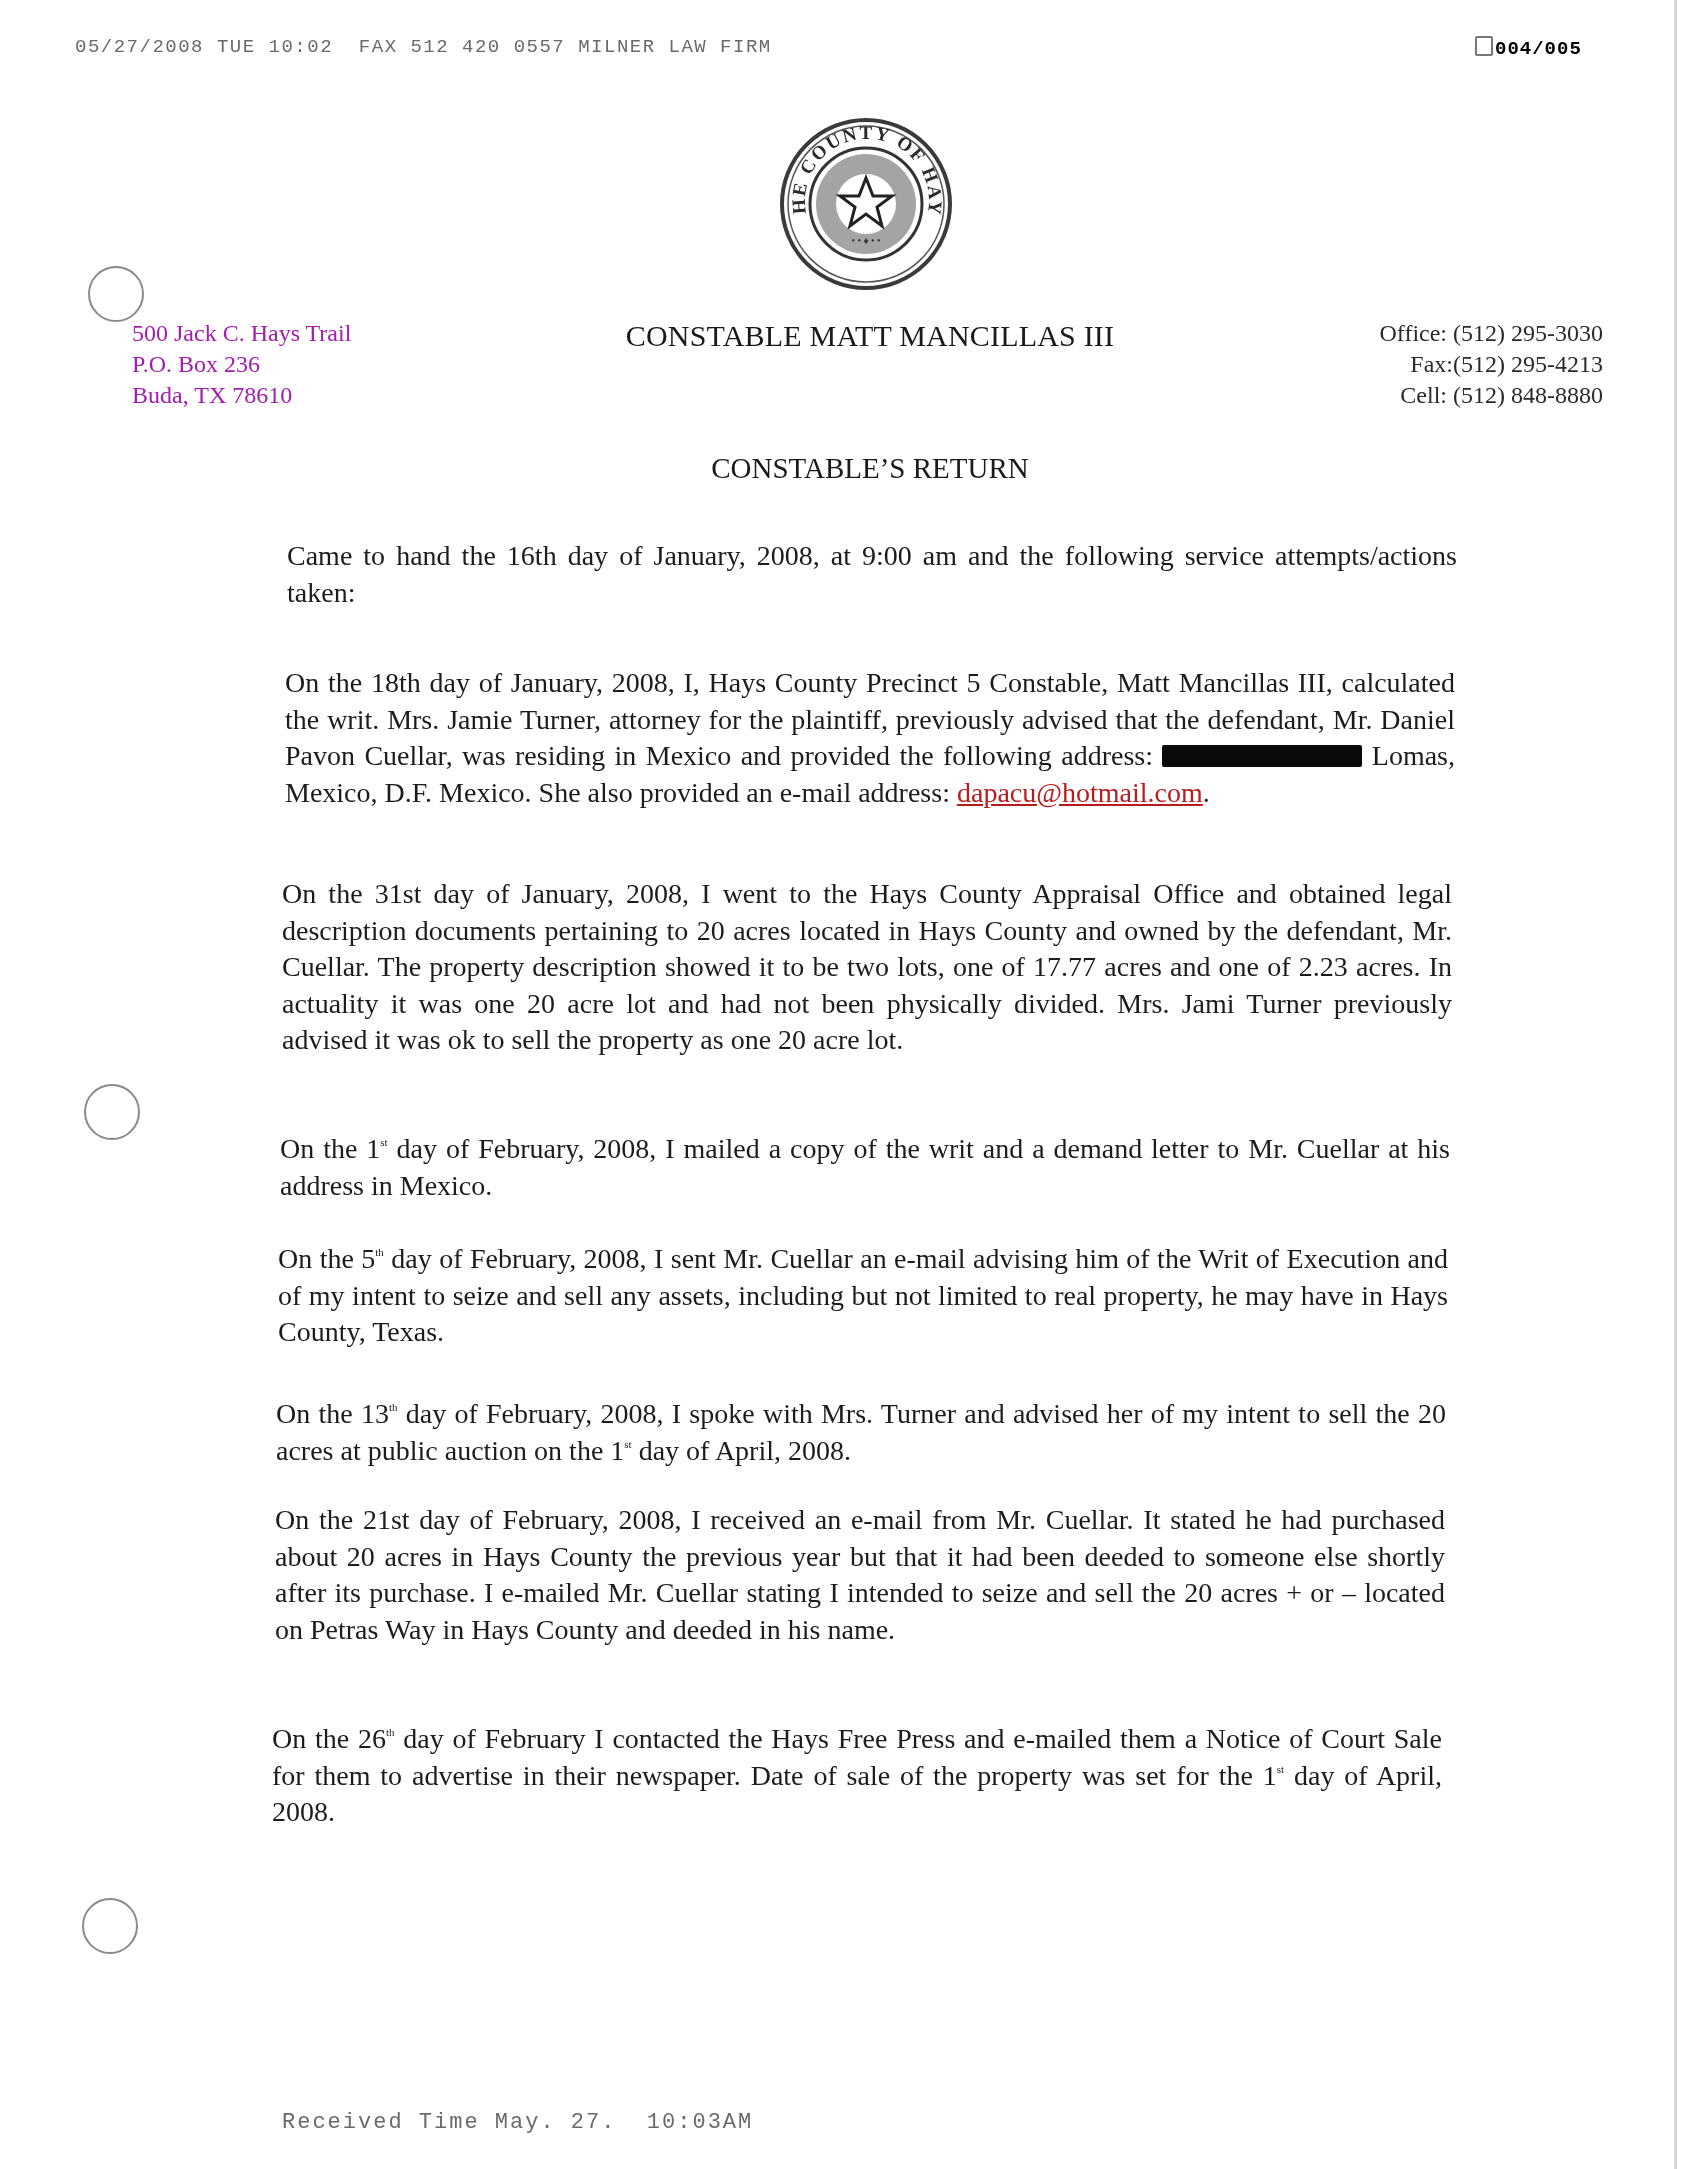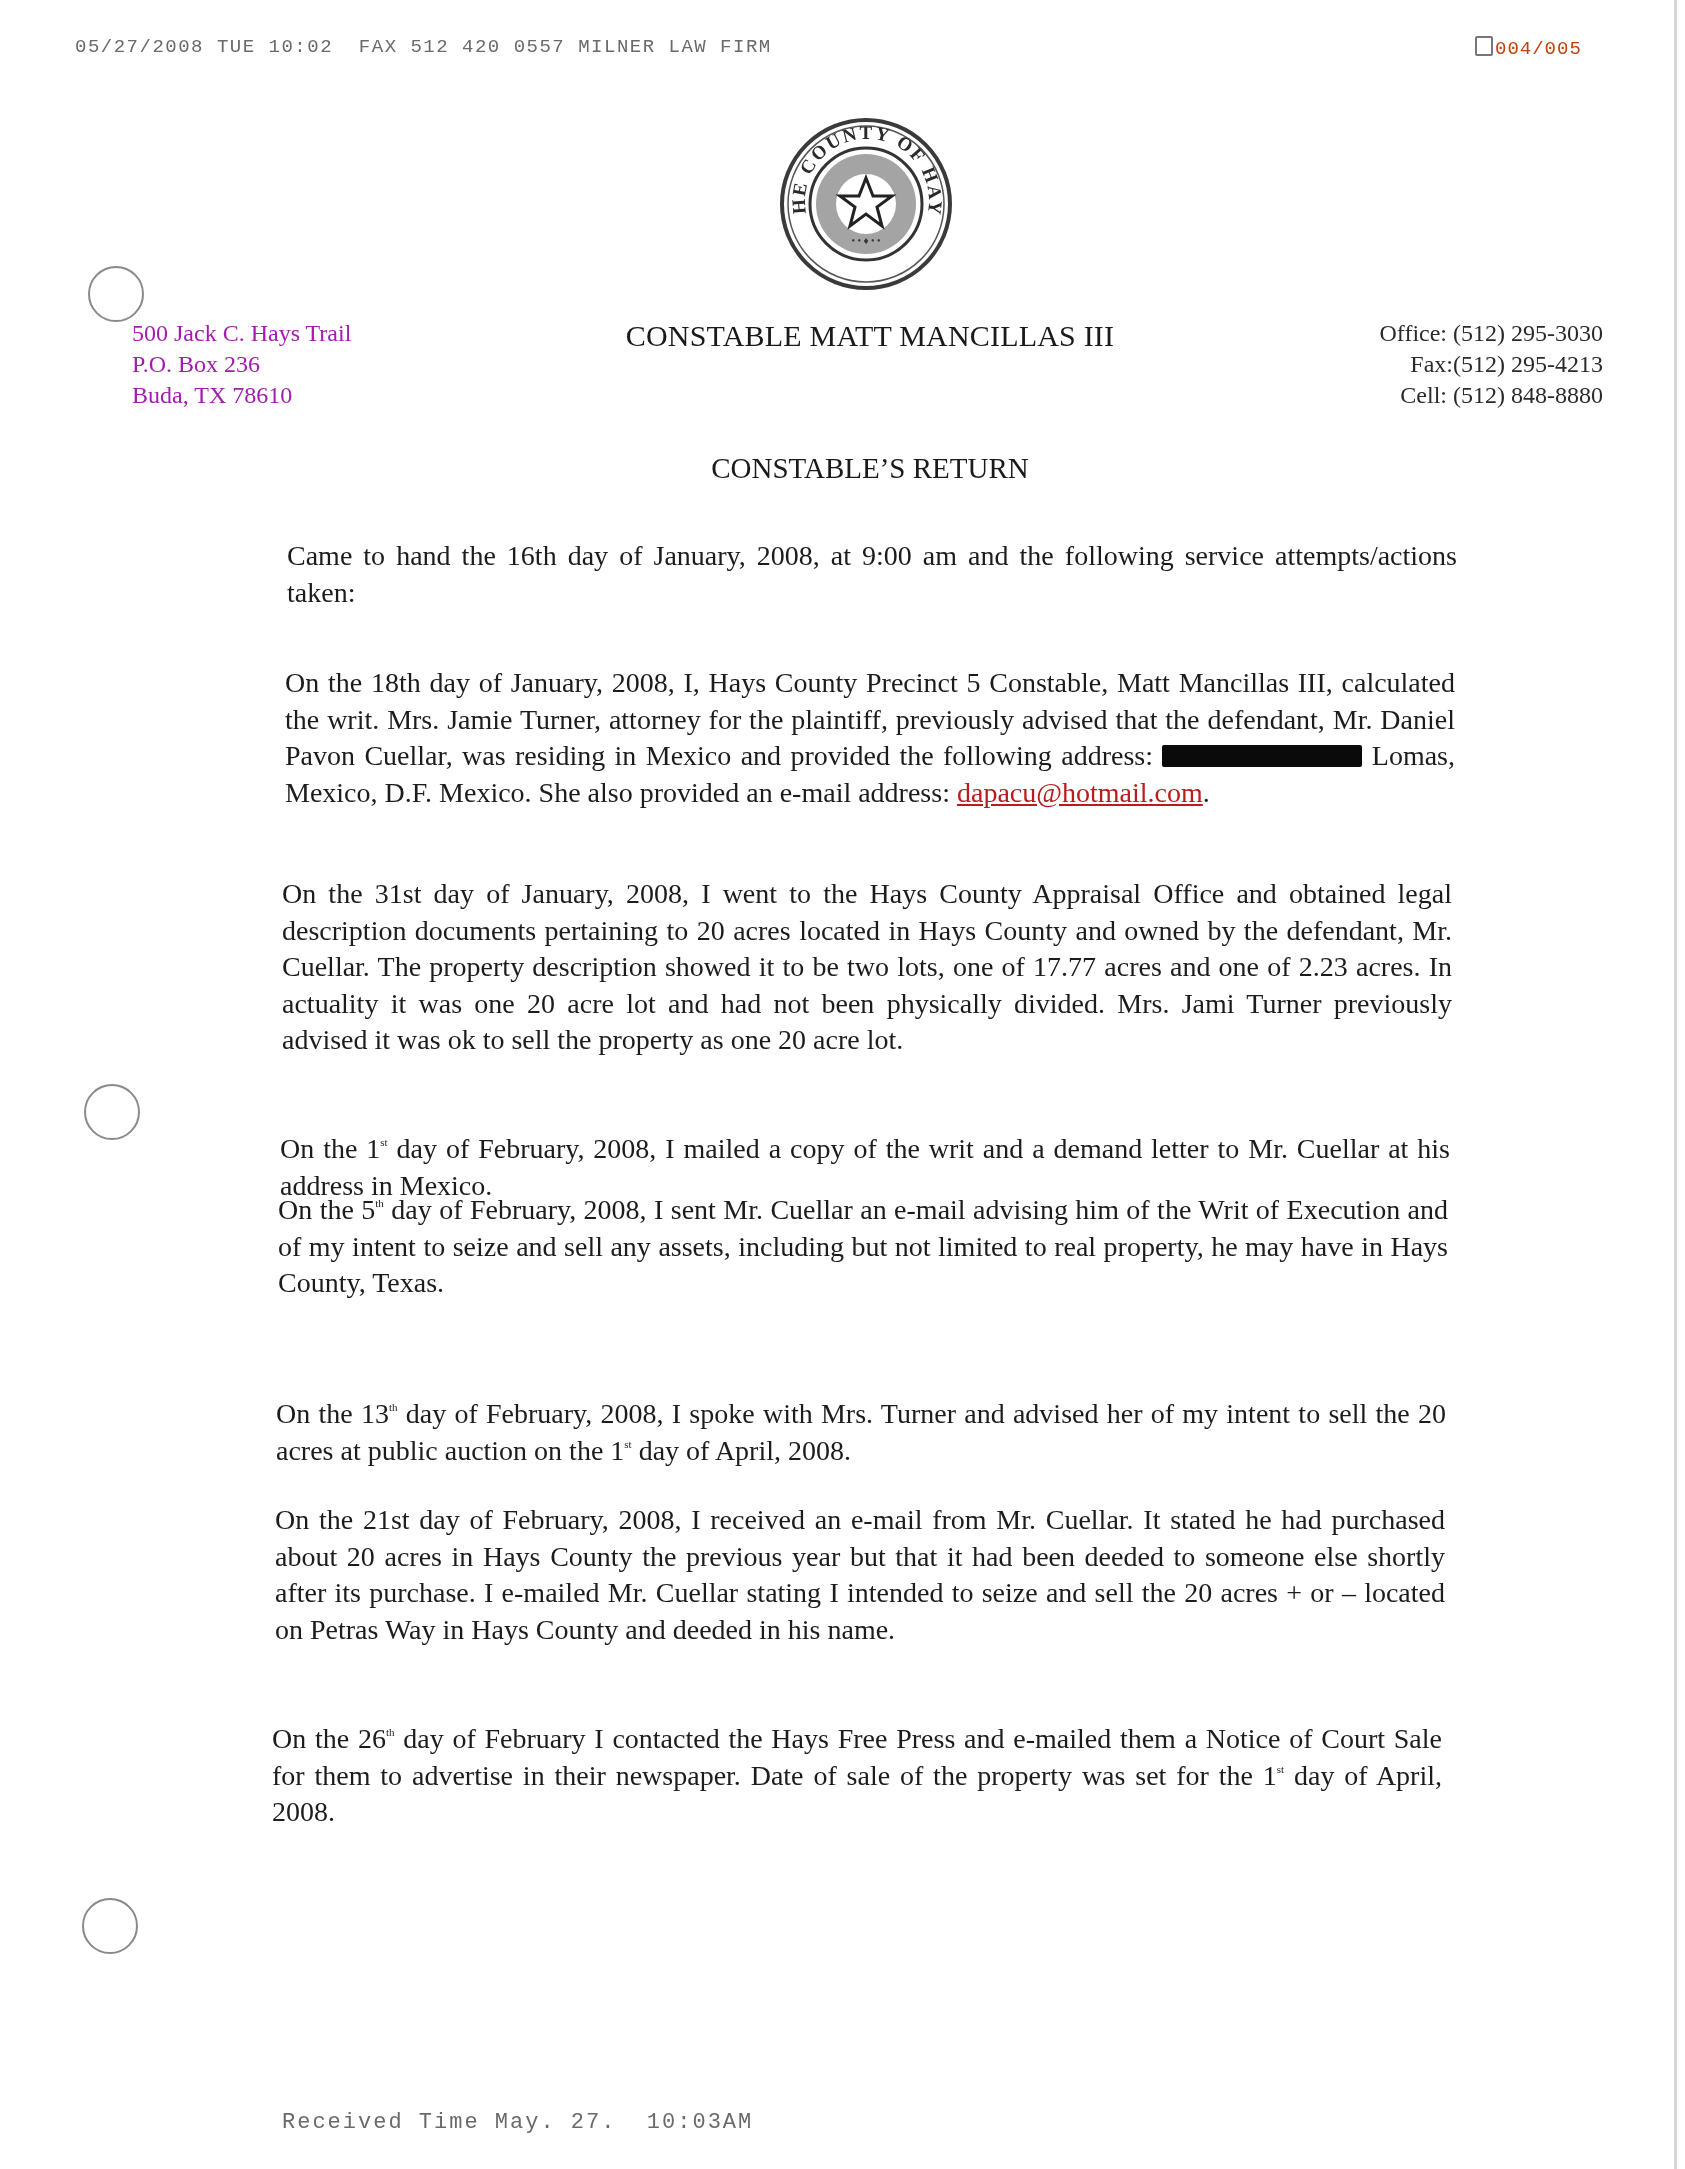--- a/index.html
+++ b/index.html
@@ -17,21 +17,21 @@
   }
   .fax-line {
     position: absolute; top: 36px; left: 75px; right: 0;
     font-family: "Liberation Mono", "DejaVu Sans Mono", monospace;
     font-size: 19px; color: #6a6a6a; letter-spacing: 1.5px;
     white-space: pre;
   }
   .fax-page {
     position: absolute; top: 36px; left: 1475px;
     font-family: "Liberation Mono", "DejaVu Sans Mono", monospace;
-    font-size: 19px; color: #c2410c; letter-spacing: 1px;
+    font-size: 19px; color: #000000; letter-spacing: 1px; font-weight: bold;
   }
   .fax-page .box {
     display: inline-block; width: 14px; height: 16px; border: 2px solid #777;
     border-radius: 2px; vertical-align: -2px; margin-right: 2px;
   }
   .punch-hole {
     position: absolute; width: 52px; height: 52px;
     border: 2.5px solid #8a8a8a; border-radius: 50%;
     background: #fff;
   }
@@ -126,21 +126,21 @@
 </div>
 
 <p class="para" style="left:287px; top:538px; margin:0;">Came to hand the 16th day of January, 2008, at 9:00 am and the following service attempts/actions taken:</p>
 
 <p class="para" style="left:285px; top:665px; margin:0;"><span>On the 18th day of January, 2008, I, Hays County Precinct 5 Constable,  Matt Mancillas III, calculated the writ.  Mrs. Jamie Turner, attorney for the plaintiff, previously advised that the defendant, Mr. Daniel Pavon Cuellar, was residing in Mexico and provided the following address: </span><span class="redact"></span><span> Lomas, Mexico, D.F. Mexico.  She also provided an e-mail address: </span><span class="email-link">dapacu@hotmail.com</span><span>.</span></p>
 
 <p class="para" style="left:282px; top:876px; margin:0;">On the 31st day of January, 2008, I went to the Hays County Appraisal Office and obtained legal description documents pertaining to 20 acres located in Hays County and owned by the defendant, Mr. Cuellar.  The property description showed it to be two lots, one of 17.77 acres and one of 2.23 acres.  In actuality it was one 20 acre lot and had not been physically divided.  Mrs. Jami Turner previously advised it was ok to sell the property as one 20 acre lot.</p>
 
 <p class="para" style="left:280px; top:1131px; margin:0;"><span>On the 1</span><sup>st</sup><span> day of February, 2008, I mailed a copy of the writ and a demand letter to Mr. Cuellar at his address in Mexico.</span></p>
 
-<p class="para" style="left:278px; top:1192px; margin:0;"><span>On the 5</span><sup>th</sup><span> day of February, 2008, I sent Mr. Cuellar an e-mail advising him of the Writ of Execution and of my intent to seize and sell any assets, including but not limited to real property, he may have in Hays County, Texas.</span></p>
+<p class="para" style="left:278px; top:1241px; margin:0;"><span>On the 5</span><sup>th</sup><span> day of February, 2008, I sent Mr. Cuellar an e-mail advising him of the Writ of Execution and of my intent to seize and sell any assets, including but not limited to real property, he may have in Hays County, Texas.</span></p>
 
 <p class="para" style="left:276px; top:1396px; margin:0;"><span>On the 13</span><sup>th</sup><span> day of February, 2008, I spoke with Mrs. Turner and advised her of my intent to sell the 20 acres at public auction on the 1</span><sup>st</sup><span> day of April, 2008.</span></p>
 
 <p class="para" style="left:275px; top:1502px; margin:0;">On the 21st day of February, 2008, I received an e-mail from Mr. Cuellar.  It stated he had purchased about 20 acres in Hays County the previous year but that it had been deeded to someone else shortly after its purchase.  I e-mailed Mr. Cuellar stating I intended to seize and sell the 20 acres + or – located on Petras Way in Hays County and deeded in his name.</p>
 
 <p class="para" style="left:272px; top:1721px; margin:0;"><span>On the 26</span><sup>th</sup><span> day of February I contacted the Hays Free Press and e-mailed them a Notice of Court Sale for them to advertise in their newspaper.  Date of sale of the property was set for the 1</span><sup>st</sup><span> day of April, 2008.</span></p>
 
 <div class="received">Received Time May. 27.  10:03AM</div>
 
 </body></html>

